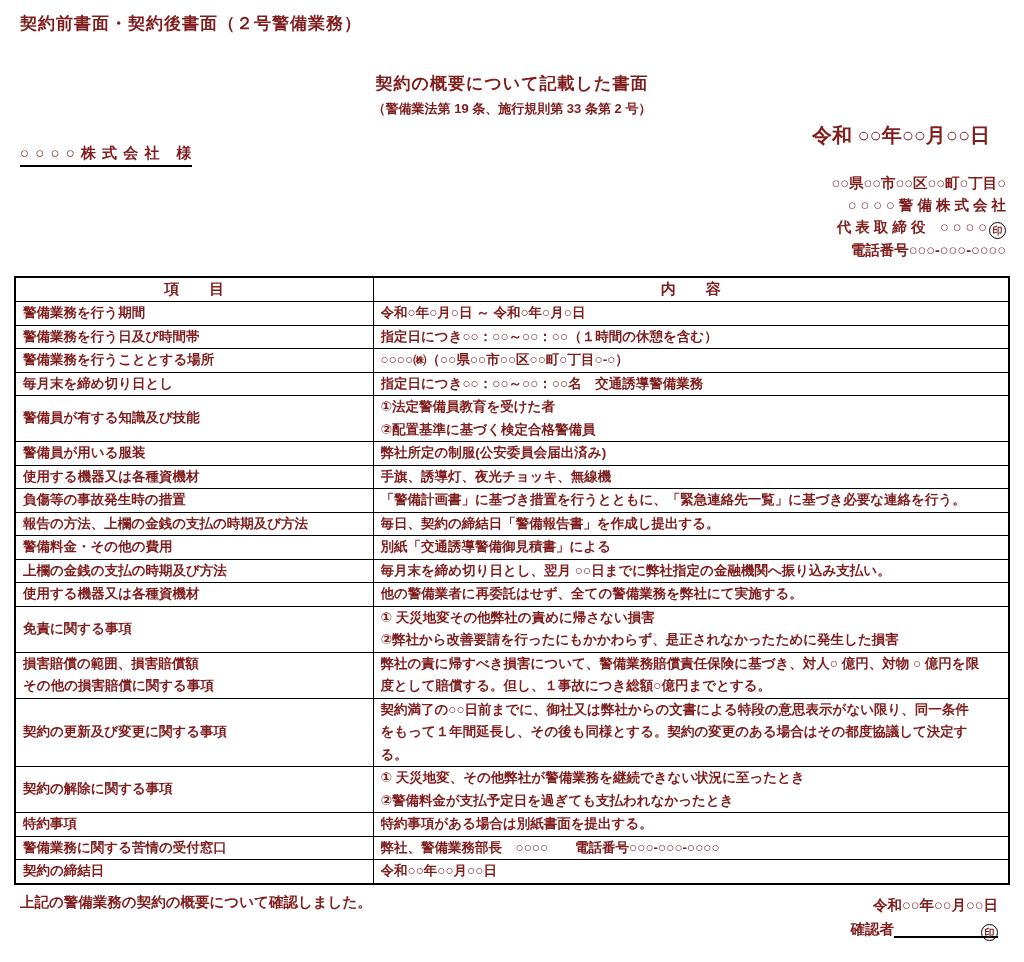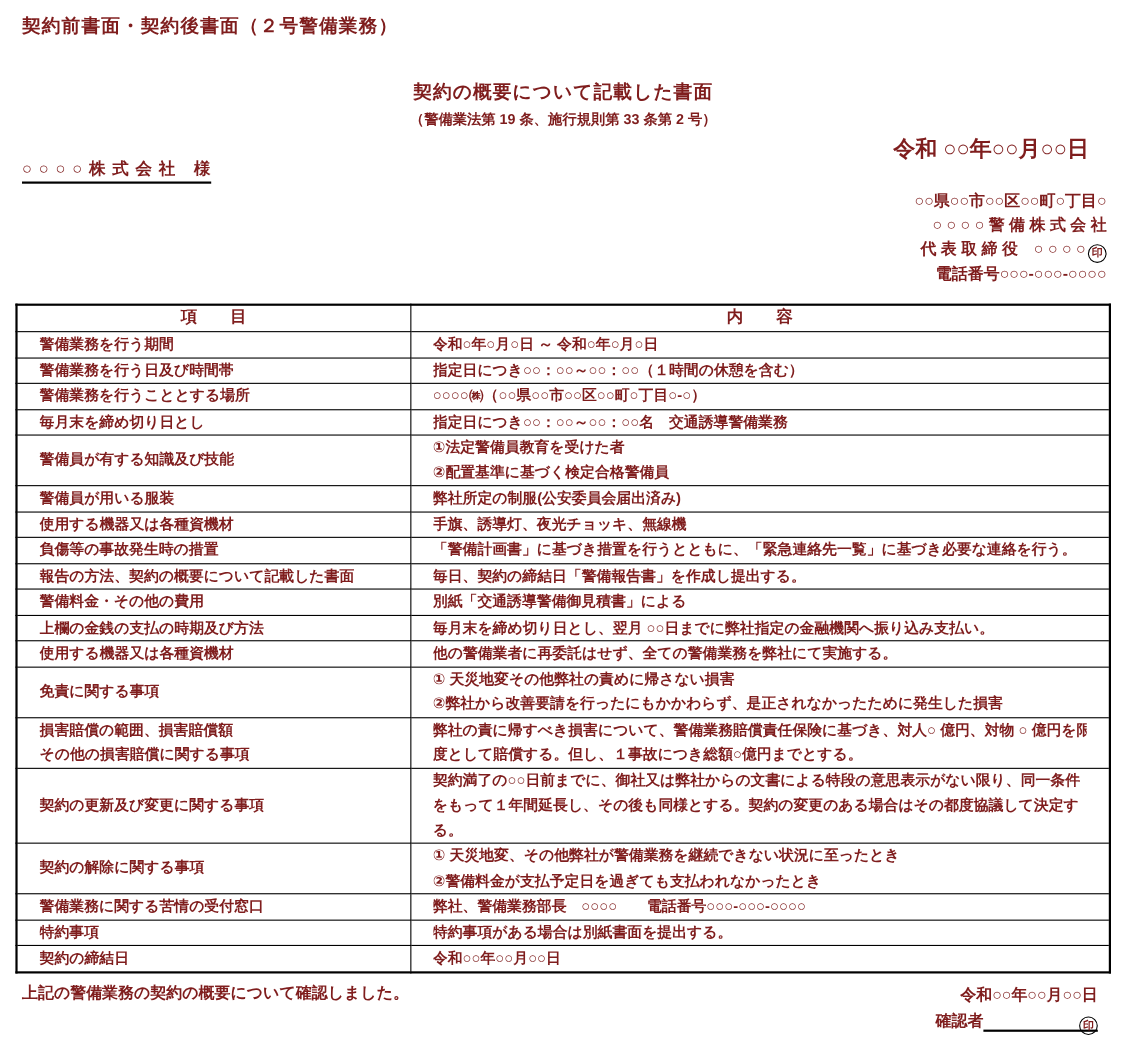--- a/index.html
+++ b/index.html
@@ -47,21 +47,21 @@
   .table-wrap {
     position: absolute; top: 276px; left: 14px; width: 996px;
   }
   table.contract {
     border-collapse: collapse; width: 100%; table-layout: fixed;
     border: 2px solid #000;
   }
   table.contract col.c-item { width: 358px; }
   table.contract th, table.contract td {
     border: 1.5px solid #000;
-    padding: 0 20px;
+    padding: 0 7px;
     vertical-align: middle;
     font-size: 13.5px;
     line-height: 22.5px;
   }
   table.contract th { text-align: center; font-size: 15px; height: 23px; }
   table.contract td div { white-space: nowrap; overflow: hidden; }
   .footer-confirm {
     position: absolute; left: 20px; top: 893px; font-size: 14.5px;
   }
   .footer-right {
@@ -168,21 +168,21 @@
           <tr>
             <td>
               <div>負傷等の事故発生時の措置</div>
             </td>
             <td>
               <div>「警備計画書」に基づき措置を行うとともに、「緊急連絡先一覧」に基づき必要な連絡を行う。</div>
             </td>
           </tr>
           <tr>
             <td>
-              <div>報告の方法、契約の概要について記載した書面</div>
+              <div>報告の方法、上欄の金銭の支払の時期及び方法</div>
             </td>
             <td>
               <div>毎日、契約の締結日「警備報告書」を作成し提出する。</div>
             </td>
           </tr>
           <tr>
             <td>
               <div>警備料金・その他の費用</div>
             </td>
             <td>
@@ -238,32 +238,32 @@
             <td>
               <div>契約の解除に関する事項</div>
             </td>
             <td>
               <div>① 天災地変、その他弊社が警備業務を継続できない状況に至ったとき</div>
               <div>②警備料金が支払予定日を過ぎても支払われなかったとき</div>
             </td>
           </tr>
           <tr>
             <td>
+              <div>特約事項</div>
+            </td>
+            <td>
+              <div>特約事項がある場合は別紙書面を提出する。</div>
+            </td>
+          </tr>
+          <tr>
+            <td>
               <div>警備業務に関する苦情の受付窓口</div>
             </td>
             <td>
               <div>弊社、警備業務部長　○○○○　　電話番号○○○-○○○-○○○○</div>
-            </td>
-          </tr>
-          <tr>
-            <td>
-              <div>特約事項</div>
-            </td>
-            <td>
-              <div>特約事項がある場合は別紙書面を提出する。</div>
             </td>
           </tr>
           <tr>
             <td>
               <div>契約の締結日</div>
             </td>
             <td>
               <div>令和○○年○○月○○日</div>
             </td>
           </tr>

